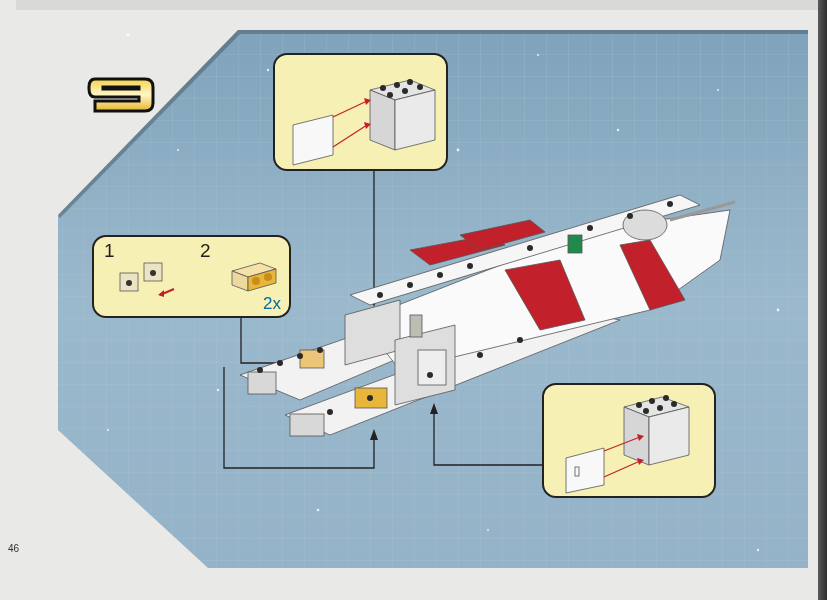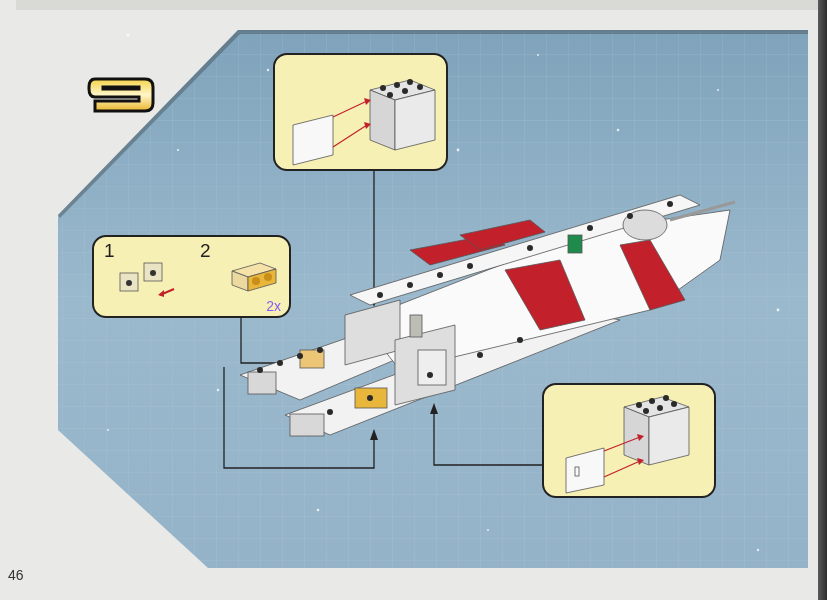--- a/index.html
+++ b/index.html
@@ -5,22 +5,22 @@
   html,body{margin:0;padding:0;}
   body{width:827px;height:600px;position:relative;overflow:hidden;background:#8f8f8f;font-family:"Liberation Sans",sans-serif;}
   .page{position:absolute;left:0;top:0;width:818px;height:600px;background:#e9e9e7;}
   .page-edge{position:absolute;right:0;top:0;width:9px;height:600px;background:linear-gradient(90deg,#5a5a5a,#2e2e2e);}
   .top-strip{position:absolute;left:16px;top:0;width:802px;height:10px;background:#d9d9d6;}
   .panel{position:absolute;left:18px;top:10px;width:800px;height:568px;}
   .panel svg{position:absolute;left:0;top:0;}
   .step-number{position:absolute;left:87px;top:75px;width:70px;height:40px;}
   .callout{position:absolute;background:#f7f0b4;border:2px solid #222;border-radius:14px;box-sizing:border-box;}
   .callout-label{position:absolute;font-size:19px;color:#222;}
-  .qty{position:absolute;font-size:14px;color:#8b5cf6;}
-  .page-num{position:absolute;left:8px;top:567px;font-size:14px;color:#333;}
+  .qty{position:absolute;font-size:17px;color:#0369a1;}
+  .page-num{position:absolute;left:8px;top:543px;font-size:10px;color:#333;}
 </style>
 </head>
 <body>
 
 <div class="page">
   <div class="top-strip"></div>
 
   <div class="panel">
     <svg width="800" height="568" viewBox="0 0 800 568">
       <defs>

